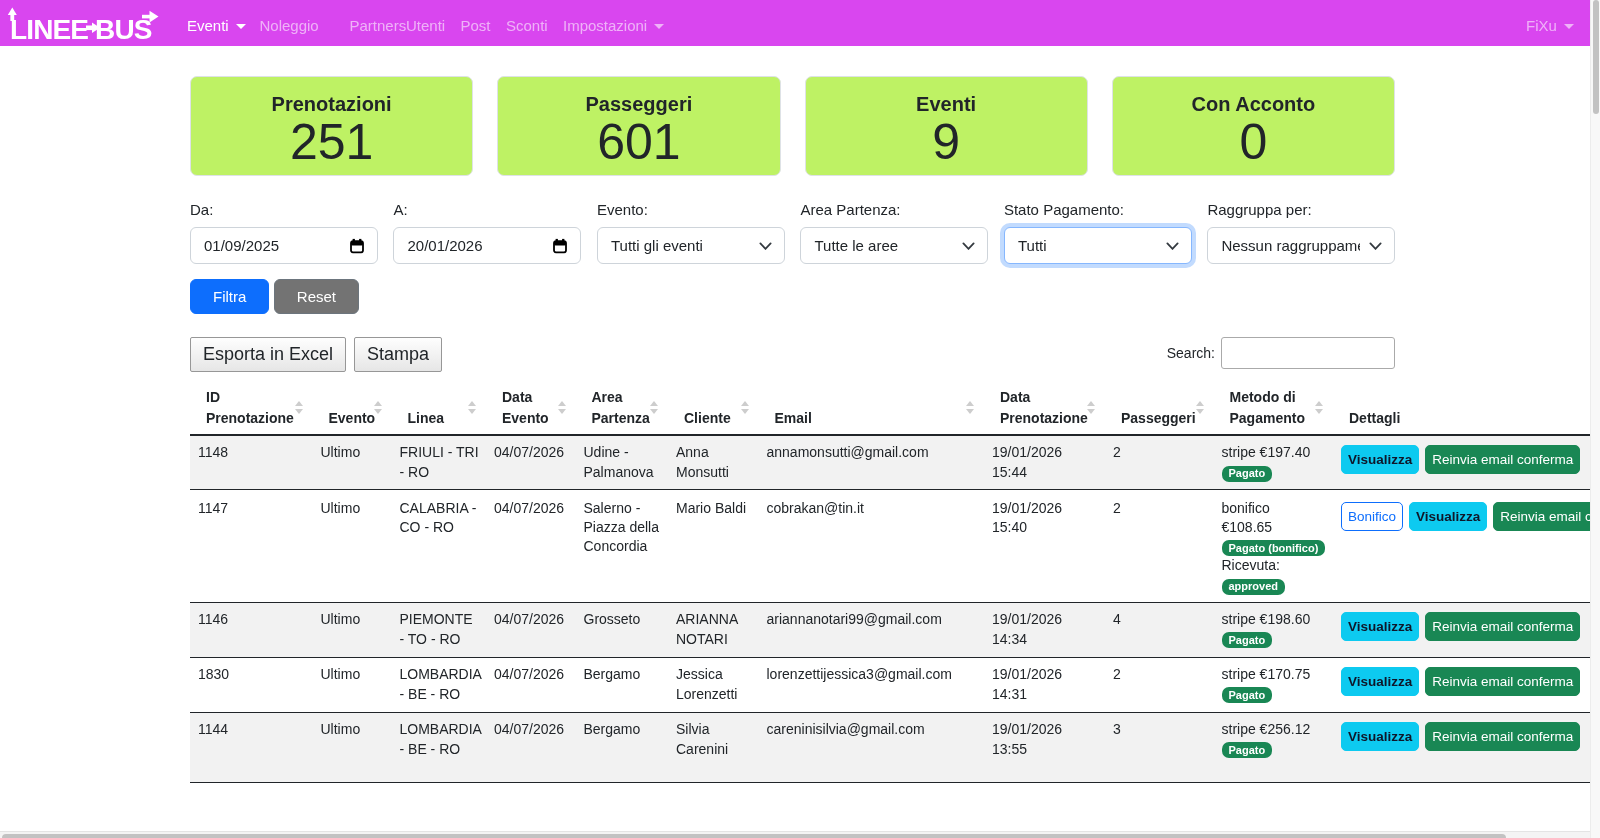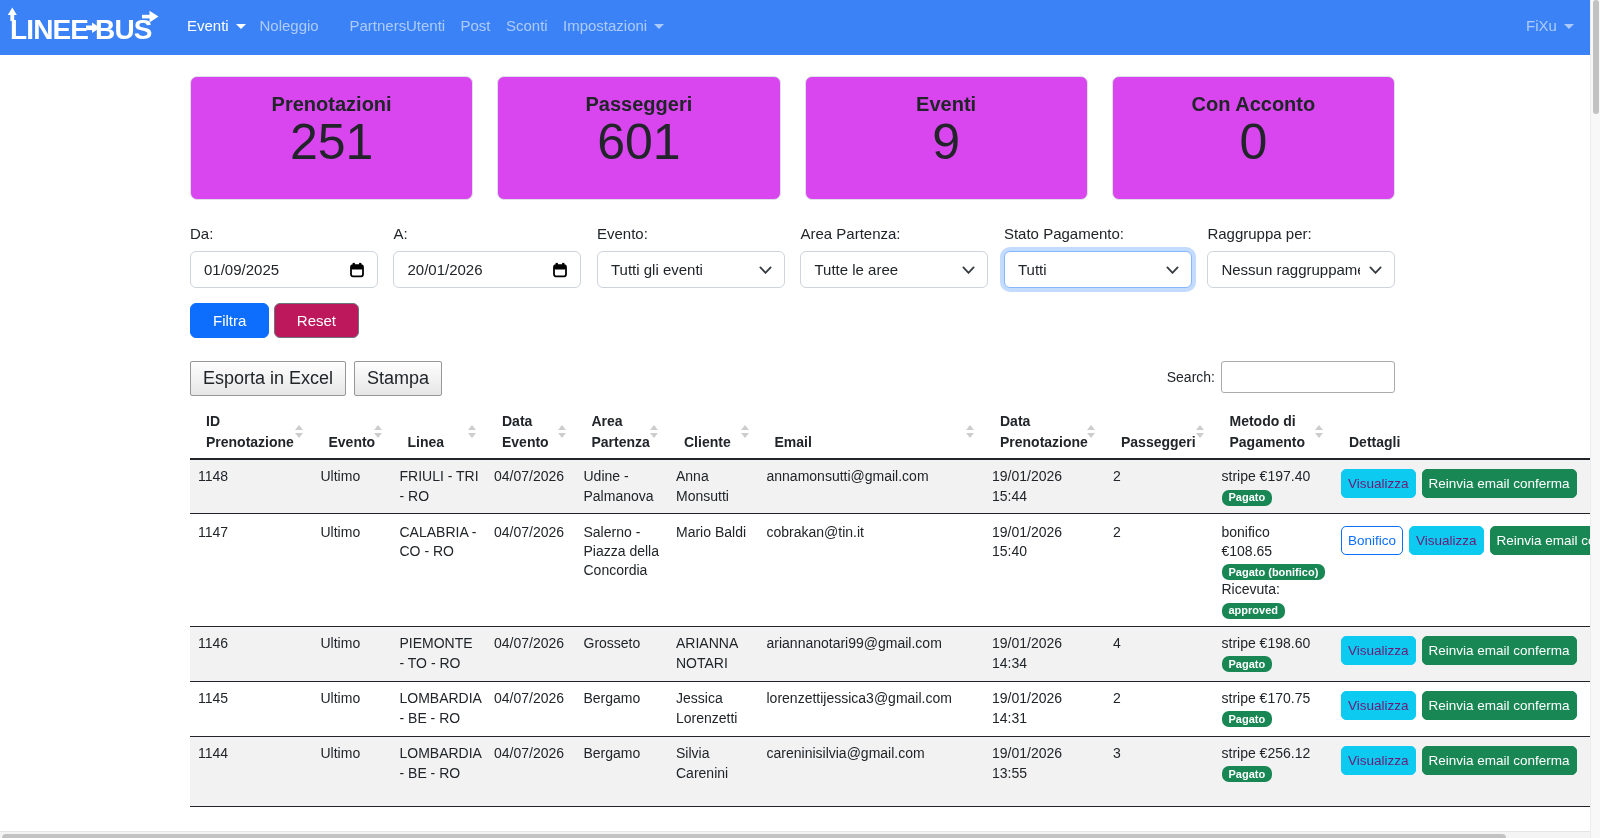--- a/index.html
+++ b/index.html
@@ -1,43 +1,43 @@
 <!DOCTYPE html>
 <html><head>
 <meta charset="utf-8">
 <style>
 * { box-sizing: border-box; margin: 0; padding: 0; }
 html,body { width:1600px; height:838px; overflow:hidden; }
 body { font-family:"Liberation Sans",sans-serif; color:#212529; background:#fff; position:relative; }
 
-.nav { position:absolute; left:0; top:0; width:1600px; height:55px; background:#3b82f6; }
+.nav { position:absolute; left:0; top:0; width:1600px; height:46px; background:#d946ef; }
 .nav a { text-decoration:none; font-size:15px; color:rgba(255,255,255,.58); display:block; position:absolute; top:17px; white-space:nowrap; }
 .nav a.active { color:#fff; }
 .caret { display:inline-block; width:0; height:0; border-left:5px solid transparent; border-right:5px solid transparent; border-top:5px solid currentcolor; margin-left:7px; vertical-align:2px; }
 
 .main { position:absolute; left:190px; top:55px; width:1205px; }
 
 .cards { display:flex; gap:24px; margin-top:21px; }
-.card { width:283.75px; height:124px; background:#d946ef; border:1px solid #dee2e6; border-radius:7px; text-align:center; }
+.card { width:283.75px; height:100px; background:#bef264; border:1px solid #dee2e6; border-radius:7px; text-align:center; }
 .card h5 { font-size:20px; font-weight:bold; line-height:24px; margin-top:15px; }
 .card .num { font-size:50px; line-height:53px; font-weight:400; }
 
 .filters { display:flex; gap:15.9px; margin-top:26px; }
 .fcol { width:187.6px; flex:none; }
 .fcol label { display:block; font-size:15px; line-height:22px; margin-top:-3px; margin-bottom:6px; }
 .ctrl { position:relative; height:37px; border:1px solid #ced4da; border-radius:6px; background:#fff; font-size:15px; line-height:35px; padding:0 13px; white-space:nowrap; overflow:hidden; }
 .ctrl.focus { border-color:#86b7fe; box-shadow:0 0 0 4px rgba(13,110,253,.25); }
 .ctrl svg { position:absolute; top:50%; transform:translateY(-50%); }
 .ctrl .cal { right:13px; }
 .ctrl .chev { right:12px; }
 .ctrl .patch { position:absolute; right:1px; top:1px; bottom:1px; width:33px; background:#fff; border-radius:0 6px 6px 0; }
 
 .btn { display:inline-block; font-size:15px; line-height:21px; padding:6px 22px; border-radius:6px; border:1px solid transparent; text-align:center; }
 .btn-primary { background:#0d6efd; border-color:#0d6efd; color:#fff; }
-.btn-secondary { background:#be185d; border-color:#6c757d; color:#fff; }
+.btn-secondary { background:#737373; border-color:#6c757d; color:#fff; }
 .btn-info { background:#0dcaf0; border-color:#0dcaf0; color:#000; }
 .row-fr { margin-top:15px; }
 .row-mg { margin-top:8px; }
 
 .dtbar { margin-top:23px; height:35px; position:relative; }
 .dt-button { display:inline-block; font-size:18px; line-height:21px; padding:6px 12px; border:1px solid #979797; border-radius:2px; background:linear-gradient(#fefefe,#e6e6e6); color:#212529; margin-right:8px; }
 .search { position:absolute; right:0; top:0; }
 .search label { font-size:14px; margin-right:6px; vertical-align:middle; line-height:32px; }
 .search .sinput { display:inline-block; vertical-align:middle; width:174px; height:32px; border:1px solid #aaa; border-radius:3px; background:#fff; }
 
@@ -47,21 +47,21 @@
 td { font-size:14px; line-height:20px; vertical-align:top; text-align:left; padding:6px 3px 6px 8px; }
 tbody tr { border-bottom:1px solid #212529; }
 tbody tr.odd { background:#f2f2f2; }
 tr.r2 td { padding-top:9px; line-height:19px; }
 td:last-child { white-space:nowrap; }
 .sorticons { position:absolute; right:9px; bottom:20px; width:9px; height:13px; }
 .sorticons:before { content:""; position:absolute; left:0; top:0; border-left:4.5px solid transparent; border-right:4.5px solid transparent; border-bottom:5.5px solid #cdcdcd; }
 .sorticons:after { content:""; position:absolute; left:0; bottom:0; border-left:4.5px solid transparent; border-right:4.5px solid transparent; border-top:5.5px solid #cdcdcd; }
 .badge { display:inline-block; white-space:nowrap; font-size:11px; font-weight:bold; line-height:11px; color:#fff; background:#198754; border-radius:7px; padding:2.5px 7px; margin-top:3.5px; vertical-align:top; }
 .tbtn { display:inline-block; font-size:13.5px; line-height:19px; padding:4px 6px; border-radius:5px; border:1px solid transparent; margin:3px 6px 1px 0; white-space:nowrap; }
-.tbtn-info { background:#0dcaf0; border-color:#0dcaf0; color:#701a75; }
+.tbtn-info { background:#0dcaf0; border-color:#0dcaf0; color:#0f172a;font-weight:bold; }
 .tbtn-success { background:#198754; border-color:#198754; color:#fff; }
 .tbtn-outline { background:#fff; border-color:#0d6efd; color:#0d6efd; }
 
 .vsb { position:absolute; right:0; top:0; width:10px; height:838px; background:#f8f8f8; border-left:1px solid #ececec; z-index:50; }
 .vsb .thumb { position:absolute; left:1.5px; top:0px; width:6.5px; height:114px; background:#c2c2c2; border-radius:4px; }
 .hsb { position:absolute; left:0; top:831px; width:1590px; height:7px; background:#f4f4f4; border-top:1px solid #e4e4e4; z-index:49; }
 .hsb .thumb { position:absolute; left:2px; top:2px; width:1504px; height:8px; background:#c2c2c2; border-radius:4px; }
 </style>
 </head>
 <body>
@@ -217,21 +217,21 @@
           <td>04/07/2026</td>
           <td>Grosseto</td>
           <td>ARIANNA<br>NOTARI</td>
           <td>ariannanotari99@gmail.com</td>
           <td>19/01/2026<br>14:34</td>
           <td>4</td>
         <td>stripe €198.60<br><span class="badge">Pagato</span></td>
         <td><span class="tbtn tbtn-info">Visualizza</span><span class="tbtn tbtn-success">Reinvia email conferma</span></td>
       </tr>
       <tr style="height:55px;">
-        <td>1145</td>
+        <td>1830</td>
           <td>Ultimo</td>
           <td>LOMBARDIA<br>- BE - RO</td>
           <td>04/07/2026</td>
           <td>Bergamo</td>
           <td>Jessica<br>Lorenzetti</td>
           <td>lorenzettijessica3@gmail.com</td>
           <td>19/01/2026<br>14:31</td>
           <td>2</td>
         <td>stripe €170.75<br><span class="badge">Pagato</span></td>
         <td><span class="tbtn tbtn-info">Visualizza</span><span class="tbtn tbtn-success">Reinvia email conferma</span></td>

